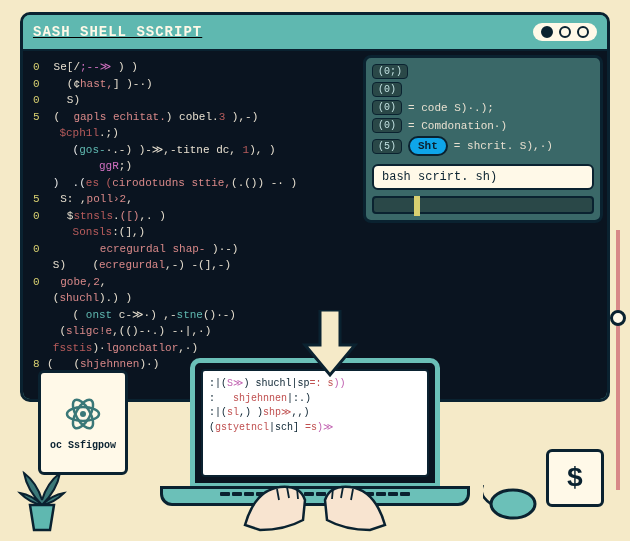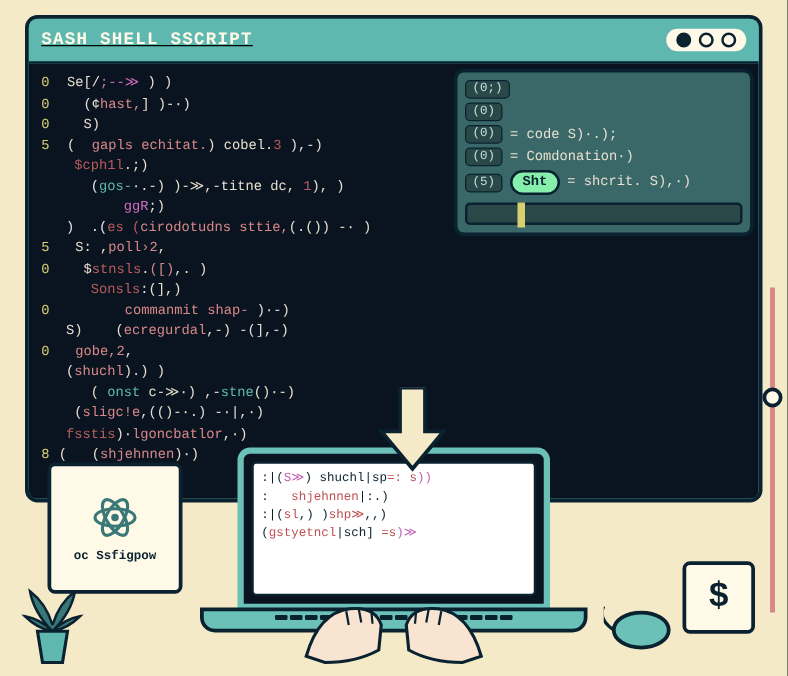--- a/index.html
+++ b/index.html
@@ -95,21 +95,21 @@
   }
   .tag {
     background: #2a4848;
     border: 1px solid #0a2230;
     border-radius: 4px;
     padding: 1px 5px;
     font-size: 10px;
     color: #c0e0e0;
   }
   .pill {
-    background: #86efac;
+    background: #0ea5e9;
     border: 2px solid #0a2230;
     border-radius: 10px;
     padding: 2px 8px;
     color: #0a2230;
     font-size: 11px;
     font-weight: bold;
   }
   .input-bar {
     margin-top: 8px;
     background: #fff9e8;
@@ -152,21 +152,21 @@
     height: 16px;
     border: 3px solid #0a2230;
     border-radius: 50%;
     background: #fff9e8;
     z-index: 6;
   }
   .card {
     position: absolute;
     left: 38px;
     top: 370px;
-    width: 108px;
+    width: 90px;
     height: 105px;
     background: #fff9e8;
     border: 3px solid #0a2230;
     border-radius: 6px;
     display: flex;
     flex-direction: column;
     align-items: center;
     justify-content: center;
     gap: 6px;
     z-index: 8;
@@ -286,21 +286,21 @@
 <span class="ln">0</span><span class="wt">   (¢</span><span class="fn">hast,</span><span class="wt">] )-·)</span>
 <span class="ln">0</span><span class="wt">   S)</span>
 <span class="ln">5</span><span class="wt"> (  </span><span class="fn">gapls echitat.</span><span class="wt">) cobel.</span><span class="kw">3</span><span class="wt"> ),-)</span>
 <span>    </span><span class="kw">$cph1l</span><span class="wt">.;)</span>
 <span>      (</span><span class="str">gos-</span><span class="wt">·.-) )-≫,-titne dc, </span><span class="kw">1</span><span class="wt">), )</span>
 <span>          </span><span class="pk">ggR</span><span class="wt">;)</span>
 <span>   )  .(</span><span class="kw">es (</span><span class="fn">cirodotudns sttie,</span><span class="wt">(.()) -· )</span>
 <span class="ln">5</span><span class="wt">  S: ,</span><span class="fn">poll›2</span><span class="wt">,</span>
 <span class="ln">0</span><span class="wt">   $</span><span class="kw">stnsls</span><span class="wt">.</span><span class="fn">([)</span><span class="wt">,. )</span>
 <span>      </span><span class="kw">Sonsls</span><span class="wt">:(],)</span>
-<span class="ln">0</span><span class="wt">        </span><span class="fn">commanmit shap-</span><span class="wt"> )·-)</span>
+<span class="ln">0</span><span class="wt">        </span><span class="fn">ecregurdal shap-</span><span class="wt"> )·-)</span>
 <span class="wt">   S)    (</span><span class="fn">ecregurdal</span><span class="wt">,-) -(],-)</span>
 <span class="ln">0</span><span class="wt">  </span><span class="fn">gobe,2</span><span class="wt">,</span>
 <span class="wt">   (</span><span class="fn">shuchl</span><span class="wt">).) )</span>
 <span class="wt">      ( </span><span class="str">onst</span><span class="wt"> c-≫·) ,-</span><span class="str">stne</span><span class="wt">()·-)</span>
 <span class="wt">    (</span><span class="fn">sligc!e</span><span class="wt">,(()-·.) -·|,·)</span>
 <span class="wt">   </span><span class="kw">fsstis</span><span class="wt">)·</span><span class="fn">lgoncbatlor</span><span class="wt">,·)</span>
 <span class="ln">8</span><span class="wt">(   (</span><span class="fn">shjehnnen</span><span class="wt">)·)</span></div>
 
     <div class="panel">
       <div class="panel-row">
@@ -315,20 +315,21 @@
       </div>
       <div class="panel-row">
         <span class="tag">(0)</span>
         <span>= Comdonation·)</span>
       </div>
       <div class="panel-row">
         <span class="tag">(5)</span>
         <span class="pill">Sht</span>
         <span>= shcrit. S),·)</span>
       </div>
+      <div class="input-bar">bash scrirt. sh)</div>
       <div class="strip">
         <div class="strip-handle"></div>
       </div>
     </div>
   </div>
 </div>
 
 <div class="cable"></div>
 <div class="cable-node"></div>
 

